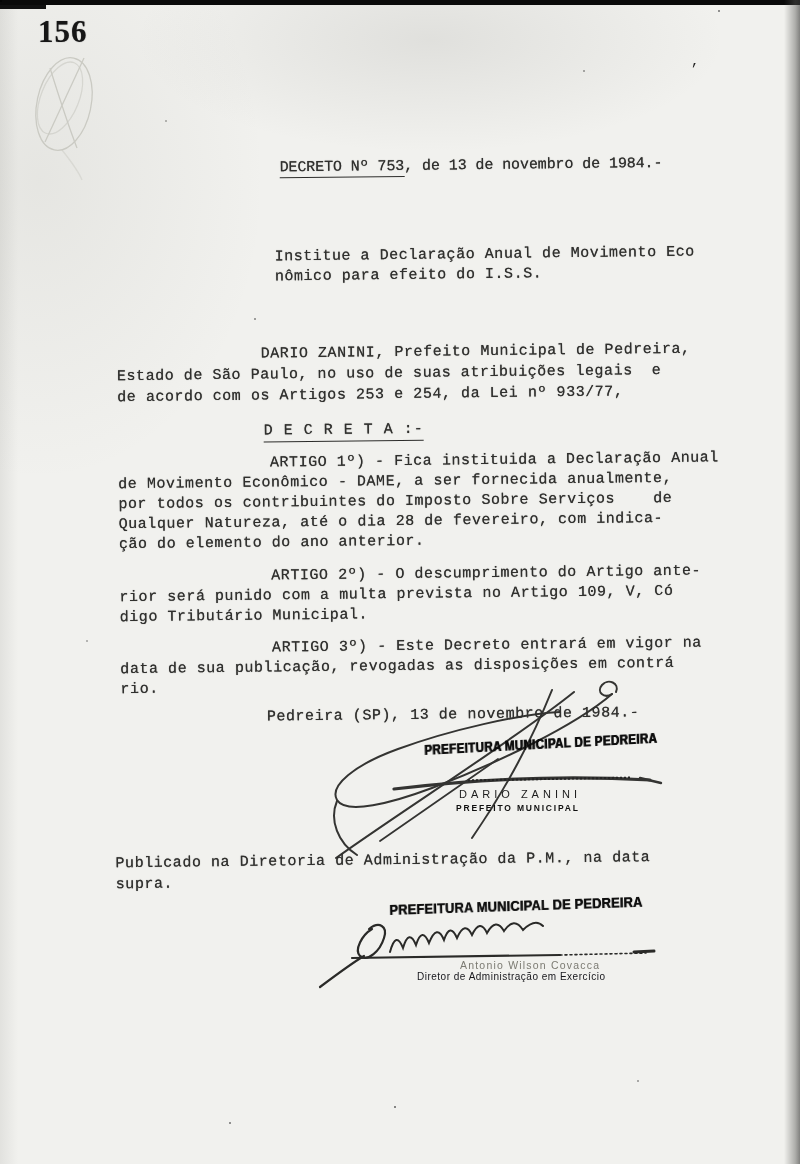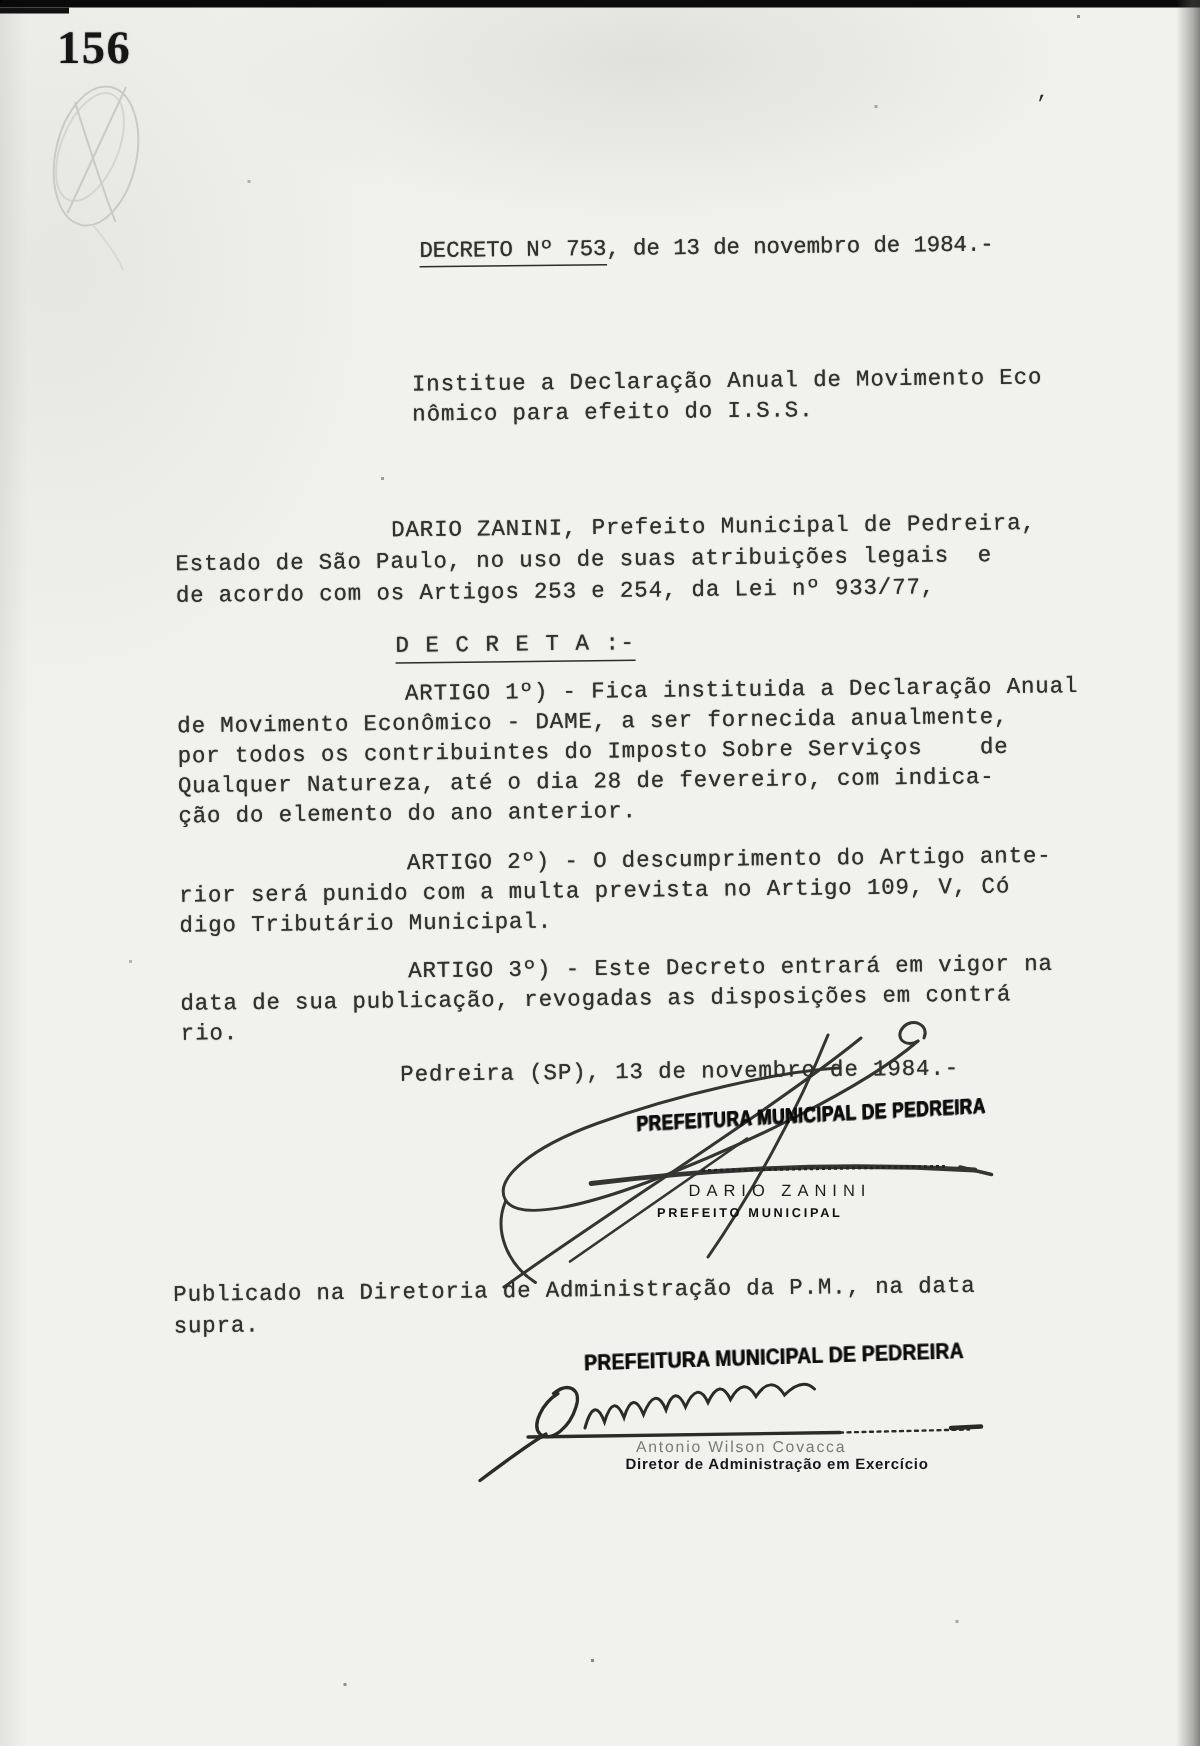--- a/index.html
+++ b/index.html
@@ -41,29 +41,29 @@
   .publication .ln{line-height:21px;}
   .stamp-org{position:absolute;font-family:"Liberation Sans","DejaVu Sans",sans-serif;font-weight:bold;
     color:#0d0d0d;white-space:pre;}
   .s1-org{left:424px;top:742px;font-size:14.5px;letter-spacing:.4px;
     transform:scaleX(.80) rotate(-2.4deg);transform-origin:left top;filter:blur(.35px);
     text-shadow:.6px 0 0 #000,-.4px .4px 0 rgba(0,0,0,.6);}
   .s1-dots{position:absolute;left:468px;top:778px;width:162px;border-bottom:2px dotted #242424;
     transform:rotate(-1deg);}
   .s1-name{position:absolute;left:459px;top:788px;font-family:"Liberation Sans",sans-serif;
     font-size:11px;letter-spacing:4px;color:#1c1c1c;filter:blur(.25px);white-space:pre;}
-  .s1-role{position:absolute;left:438px;top:803px;font-family:"Liberation Sans",sans-serif;
+  .s1-role{position:absolute;left:456px;top:803px;font-family:"Liberation Sans",sans-serif;
     font-size:8.5px;font-weight:bold;letter-spacing:1.8px;color:#101010;filter:blur(.3px);white-space:pre;}
   .s2-org{left:389px;top:901px;font-size:15px;letter-spacing:.2px;
     transform:scaleX(.86) rotate(-1.6deg);transform-origin:left top;filter:blur(.3px);
     text-shadow:.5px 0 0 #000;}
-  .s2-name{position:absolute;left:424px;top:959px;font-family:"Liberation Sans",sans-serif;
+  .s2-name{position:absolute;left:460px;top:959px;font-family:"Liberation Sans",sans-serif;
     font-size:10.5px;letter-spacing:1.2px;color:#7b7a72;filter:blur(.35px);white-space:pre;}
   .s2-role{position:absolute;left:417px;top:971px;font-family:"Liberation Sans",sans-serif;
-    font-size:10px;font-weight:bold;letter-spacing:.5px;color:#16161b;filter:blur(.3px);white-space:pre;}
+    font-size:10px;font-weight:normal;letter-spacing:.5px;color:#16161b;filter:blur(.3px);white-space:pre;}
   .overlay-svg{position:absolute;left:0;top:0;width:800px;height:1164px;pointer-events:none;}
   .stray-mark{position:absolute;left:690px;top:62px;font-size:14px;color:#222;}
   .specks{position:absolute;left:0;top:0;width:2px;height:2px;background:rgba(0,0,0,.5);
     box-shadow:254px 318px 0 rgba(0,0,0,.35), 583px 70px 0 rgba(0,0,0,.3),
       229px 1122px 0 rgba(0,0,0,.4), 394px 1106px 0 rgba(0,0,0,.45),
       718px 10px 0 rgba(0,0,0,.4), 165px 120px 0 rgba(90,90,85,.4),
       637px 1080px 0 rgba(0,0,0,.3), 86px 640px 0 rgba(0,0,0,.25);}
 </style>
 </head>
 <body>

